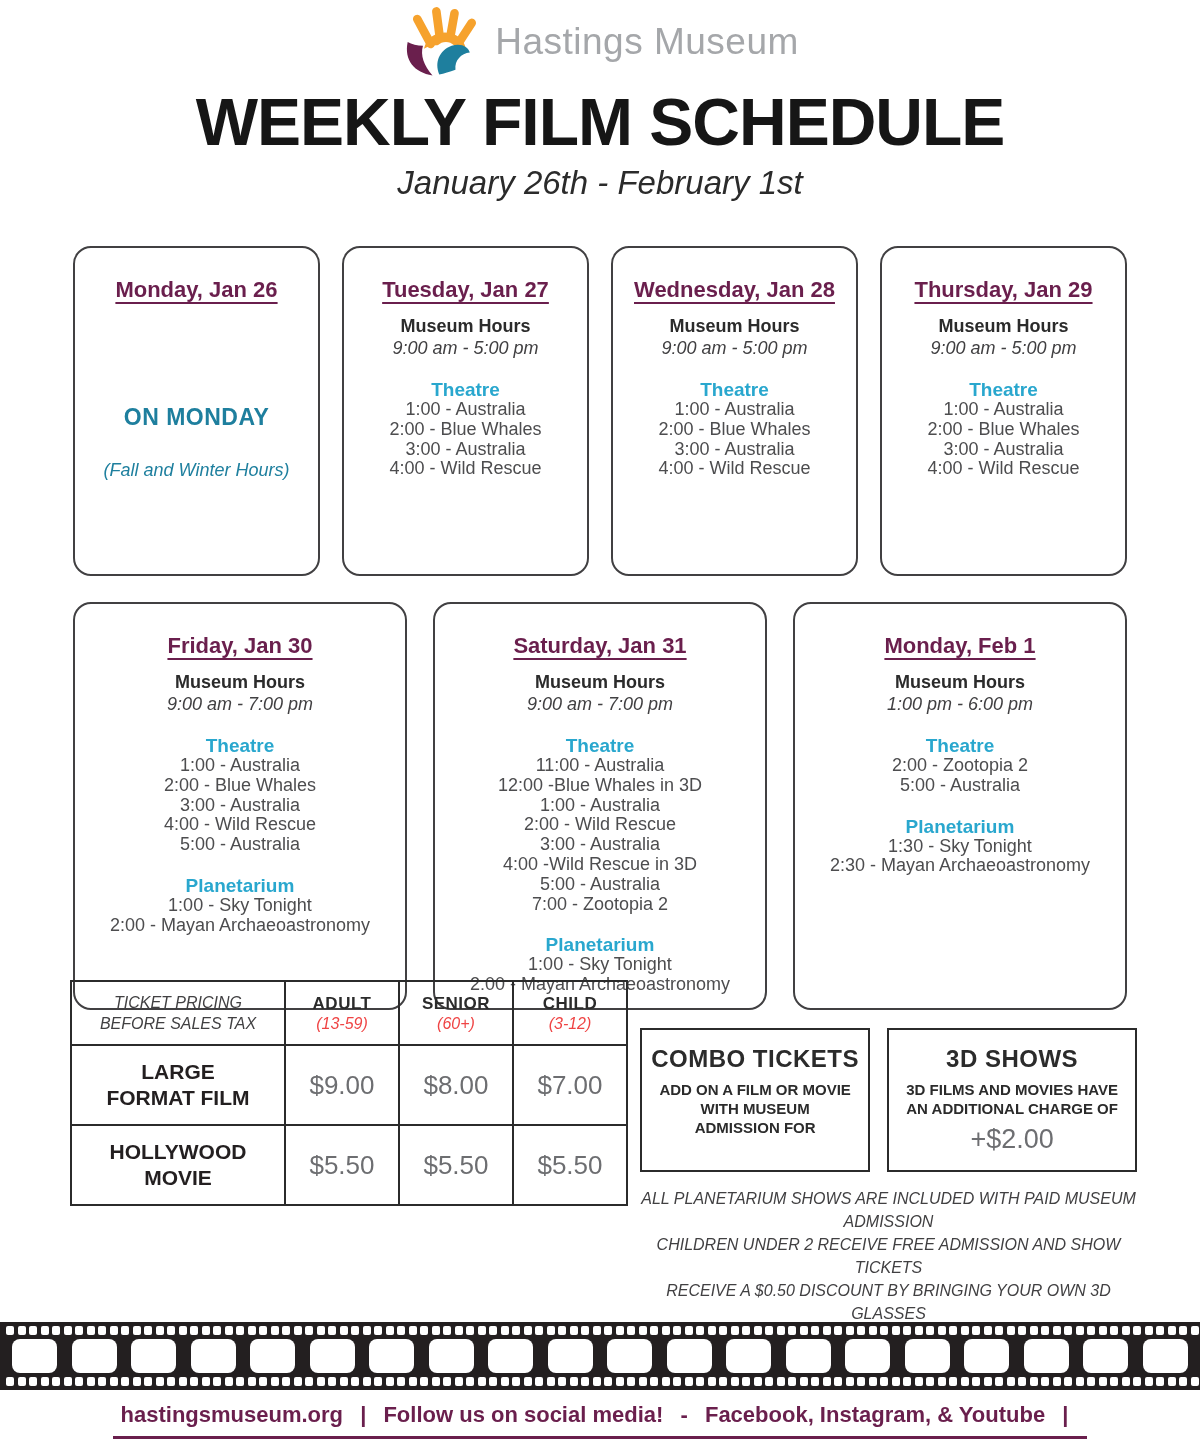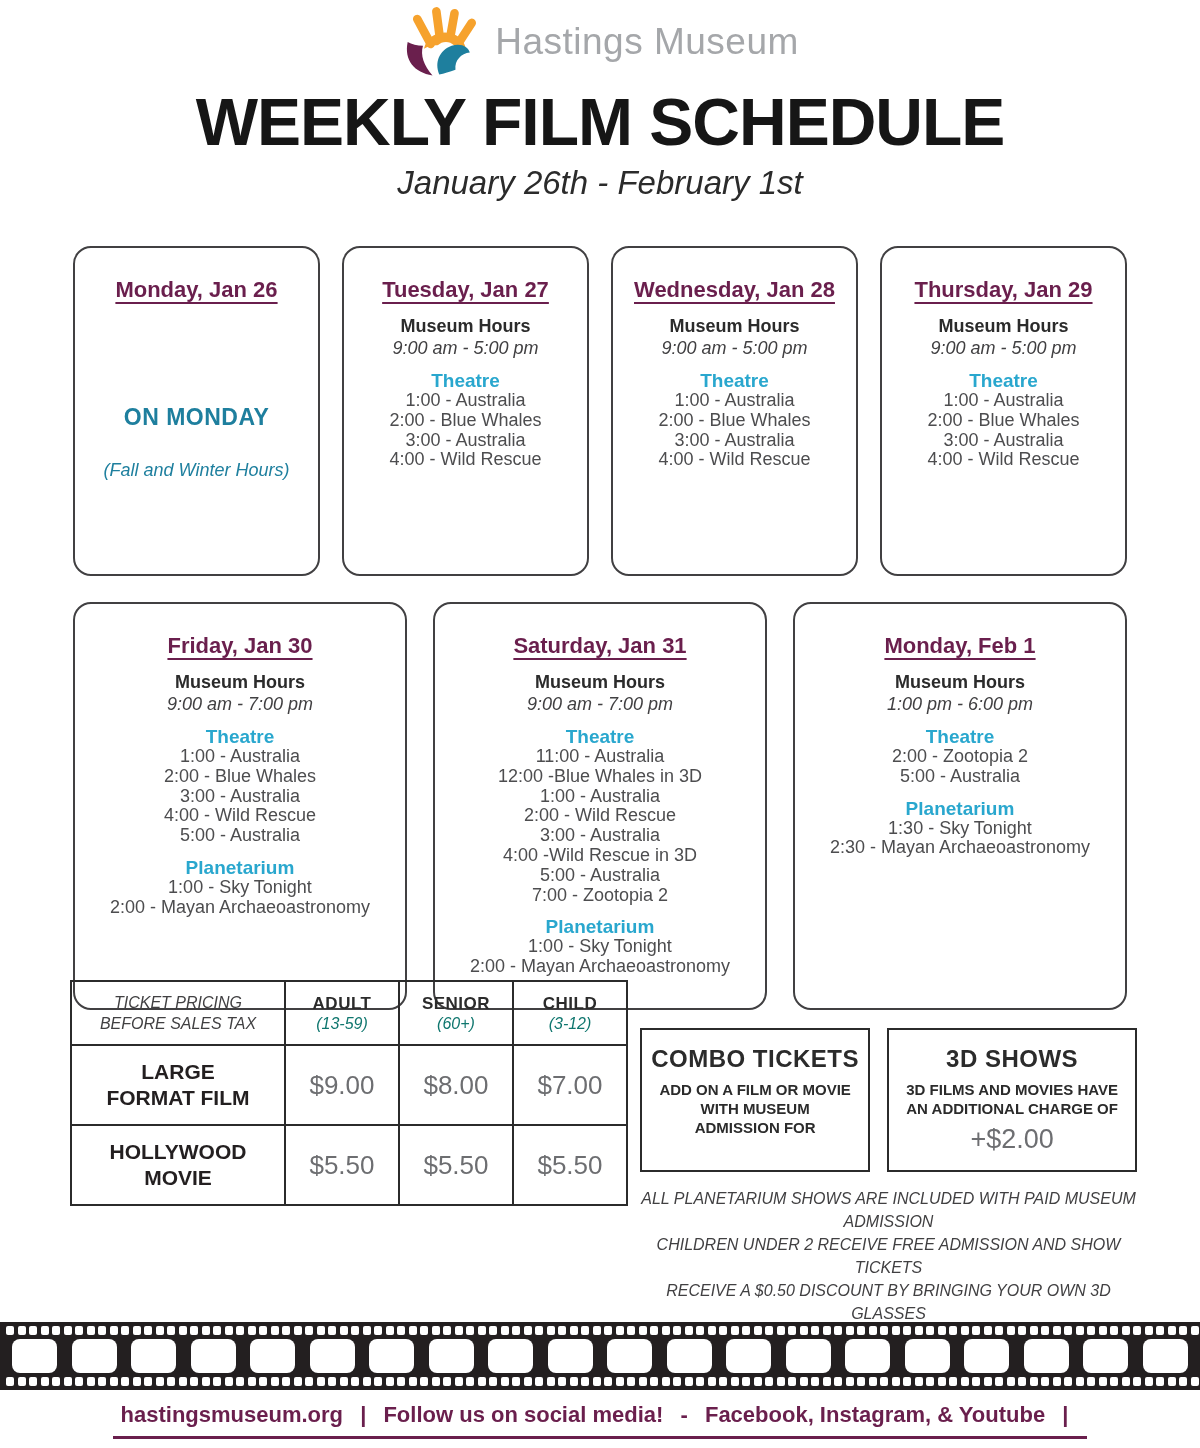--- a/index.html
+++ b/index.html
@@ -19,35 +19,35 @@
   #row1{position:absolute;top:246px;left:73px;width:1054px;display:flex;gap:22px;}
   #row2{position:absolute;top:602px;left:73px;width:1054px;display:flex;gap:26px;}
   .day-card{flex:1;box-sizing:border-box;border:2px solid #414042;border-radius:18px;
             background:#fff;text-align:center;padding-top:29px;height:330px;}
   #row2 .day-card{height:408px;}
   .day-heading{display:inline-block;font-size:22px;font-weight:bold;color:var(--maroon);
                text-decoration:underline;text-underline-offset:5px;text-decoration-thickness:2px;
                margin-bottom:13px;}
   .hours-label{font-size:18px;font-weight:bold;color:#2B2B2B;line-height:21px;}
   .hours{font-size:18px;font-style:italic;color:#414042;line-height:22px;}
-  .venue-title{font-size:19px;font-weight:bold;color:var(--cyan);margin-top:11px;line-height:21px;}
+  .venue-title{font-size:19px;font-weight:bold;color:var(--cyan);margin-top:20px;line-height:21px;}
   .show-line{font-size:18px;line-height:19.8px;color:var(--body-text);}
   .closed-text{margin-top:86px;}
   .closed-line{font-size:23px;font-weight:bold;color:var(--teal);line-height:31px;letter-spacing:0.5px;}
   .closed-note{margin-top:27px;font-size:18px;font-style:italic;color:var(--teal);}
   
   .pricing-wrap{position:absolute;top:980px;left:70px;}
   table.pricing{border-collapse:collapse;width:558px;table-layout:fixed;}
   table.pricing th,table.pricing td{border:2.5px solid #2B2B2B;text-align:center;vertical-align:middle;padding:0;}
   .col-first{width:212px;}
   tr.head-row{height:64px;}
   tr.data-row{height:80px;}
   .th-label{font-style:italic;font-size:16px;font-weight:normal;color:#414042;line-height:21px;}
   .col-name{font-weight:bold;font-size:17px;color:#2B2B2B;letter-spacing:0.5px;line-height:20px;}
-  .col-age{font-style:italic;font-size:16px;font-weight:normal;color:#0f766e;line-height:19px;}
+  .col-age{font-style:italic;font-size:16px;font-weight:normal;color:#ef4444;line-height:19px;}
   .row-label{font-weight:bold;font-size:21px;color:#231F20;line-height:26px;white-space:pre-line;}
   .price{font-size:26px;color:#6D6E71;}
   
   .info-col{position:absolute;top:1028px;left:640px;width:497px;}
   .info-boxes{display:flex;gap:17px;}
   .info-box{box-sizing:border-box;border:2.5px solid #2B2B2B;height:144px;text-align:center;padding-top:15px;background:#fff;}
   .info-box.combo{width:236px;}
   .info-box.threed{width:256px;}
   .info-title{font-size:24px;font-weight:bold;color:#2B2B2B;letter-spacing:0.5px;}
   .info-body{font-size:15px;font-weight:bold;color:#2B2B2B;line-height:19px;margin-top:7px;padding:0 16px;}

